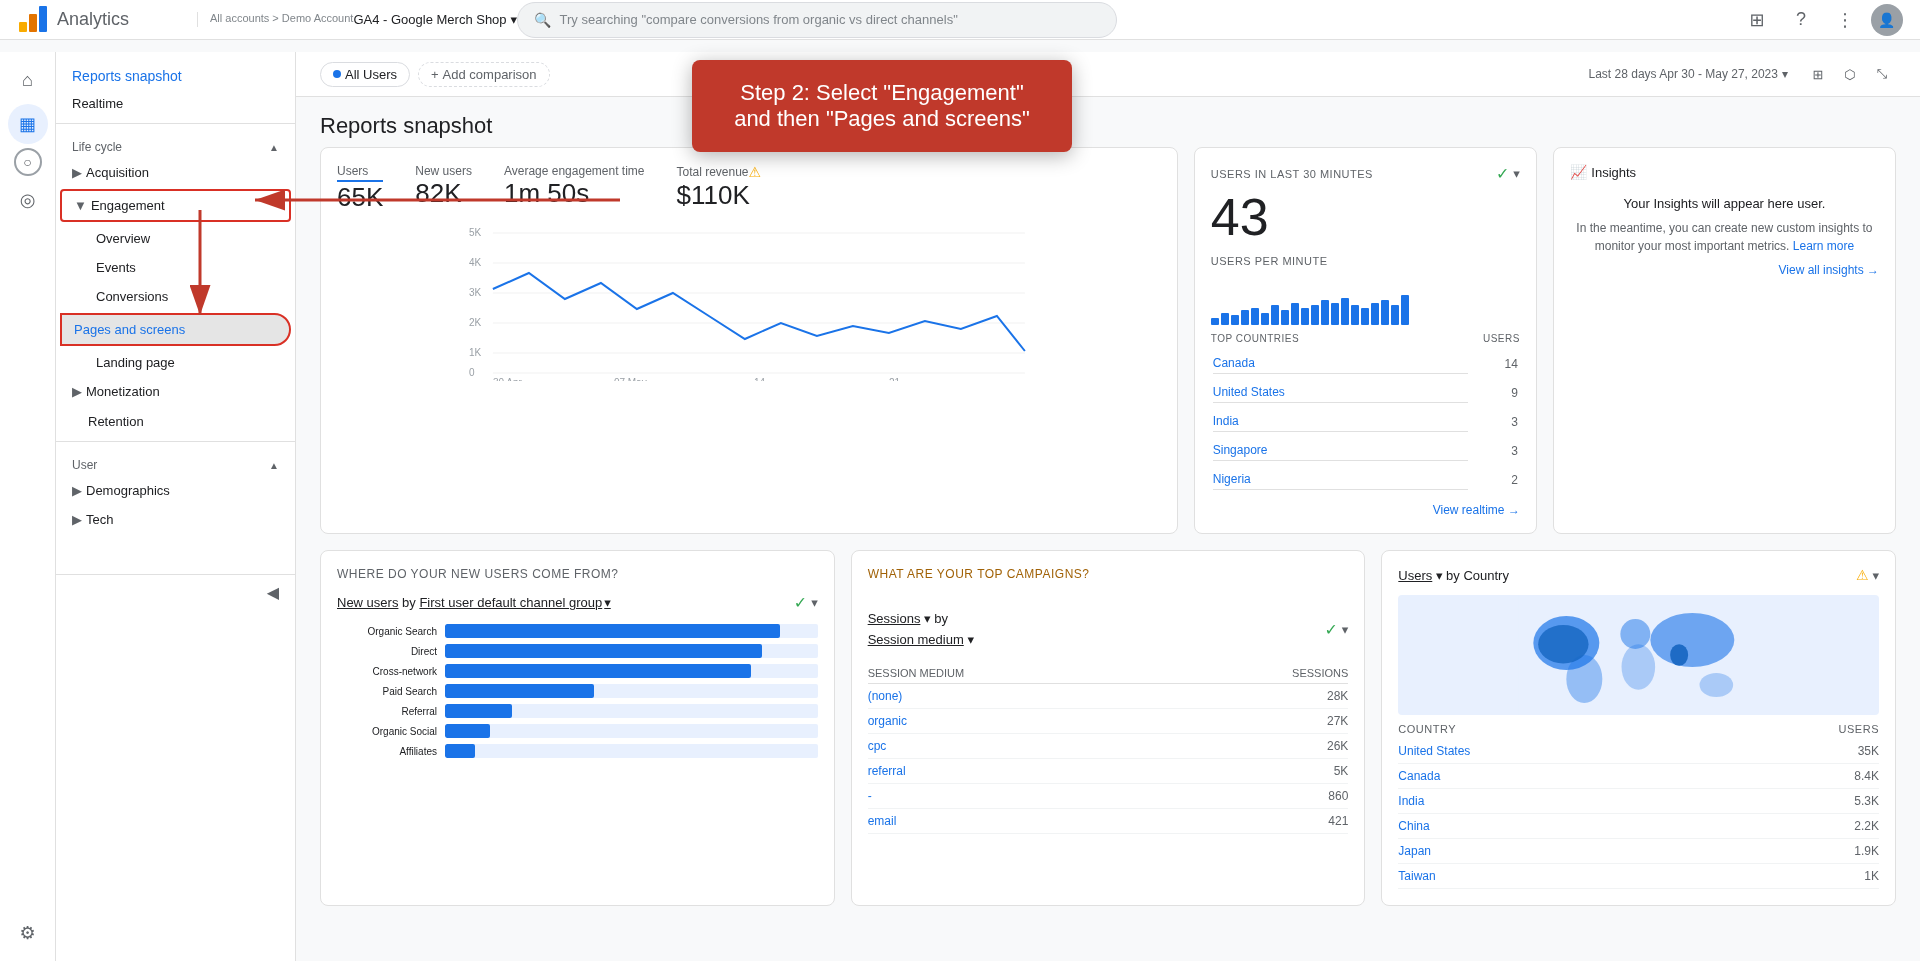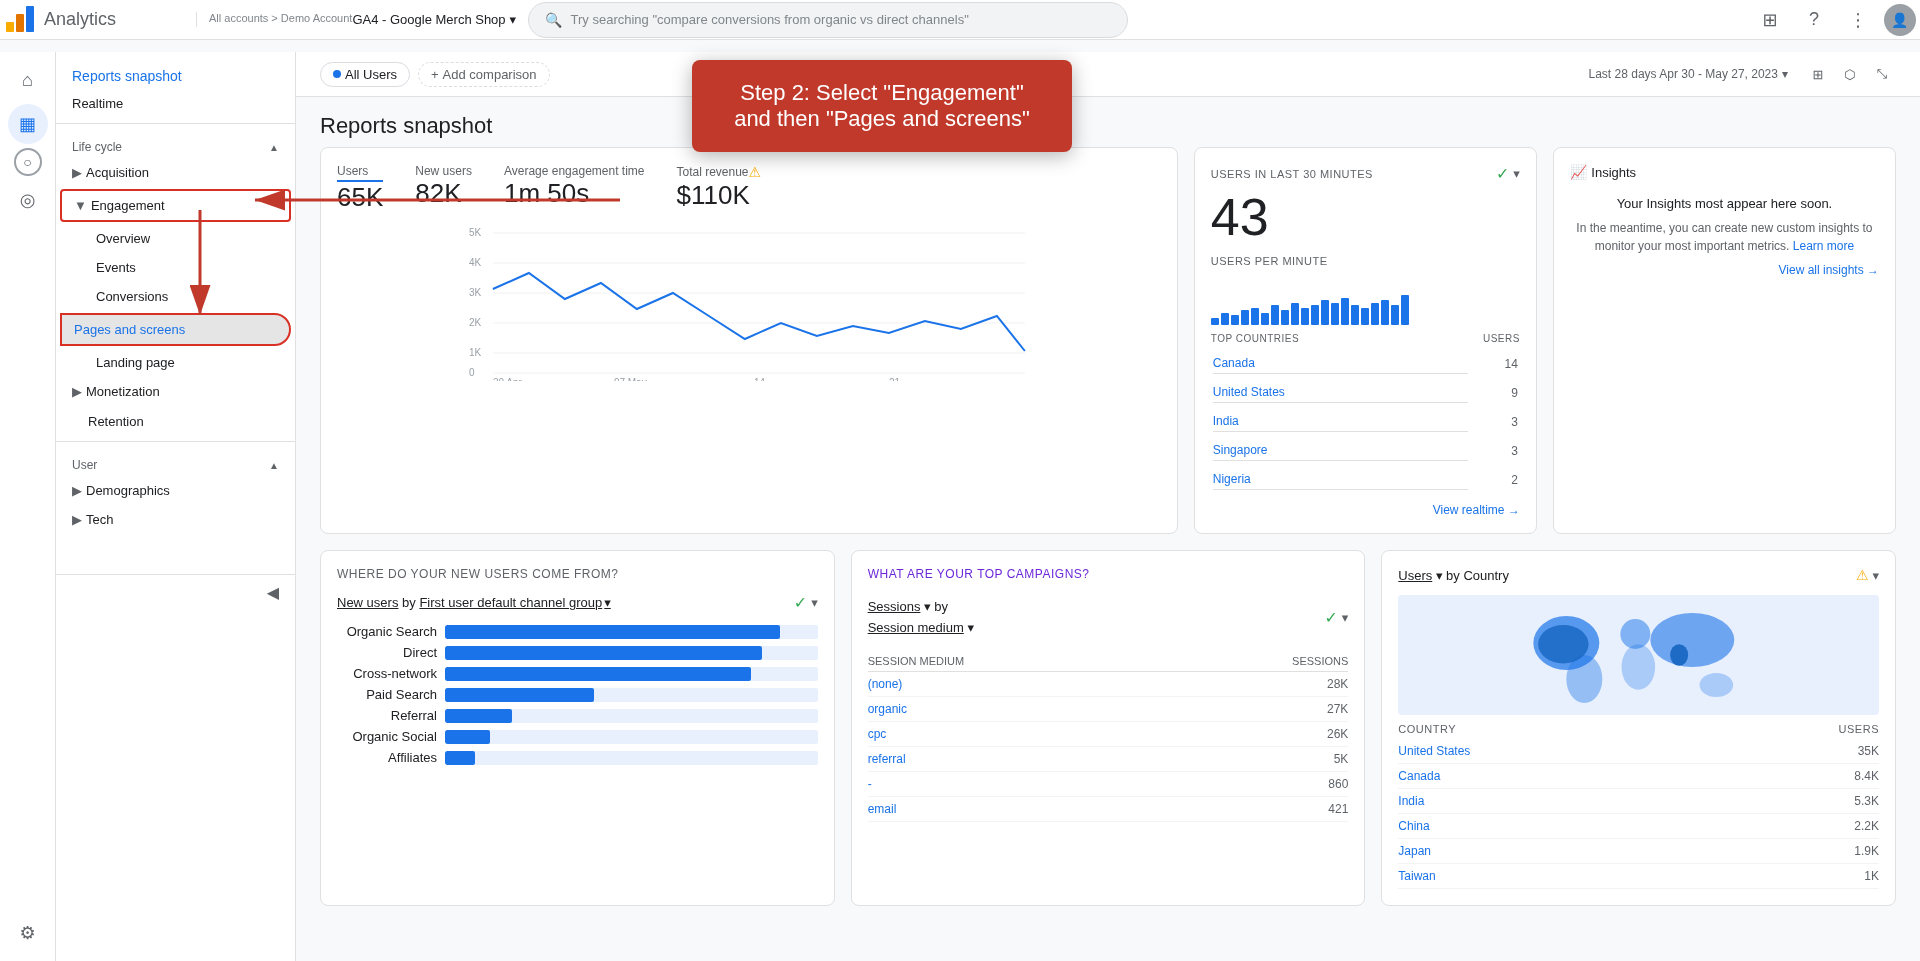--- a/index.html
+++ b/index.html
@@ -1,21 +1,21 @@
 <!DOCTYPE html>
 <html><head>
   <meta charset="utf-8">
   <style>
     * { box-sizing: border-box; margin: 0; padding: 0; }
     body { font-family: 'Google Sans', Arial, sans-serif; background: #f8f9fa; font-size: 13px; color: #202124; overflow: hidden; }
 
     
     .topbar {
       display: flex; align-items: center; background: #fff; height: 40px;
-      border-bottom: 1px solid #e0e0e0; padding: 0 4px; gap: 12px; position: fixed; top: 0; left: 0; right: 0; z-index: 100;
+      border-bottom: 1px solid #e0e0e0; padding: 0 17px; position: fixed; top: 0; left: 0; right: 0; z-index: 100;
     }
     .logo-area { display: flex; align-items: center; gap: 8px; min-width: 180px; }
     .logo-icon { width: 32px; height: 32px; }
     .app-title { font-size: 18px; color: #5f6368; font-weight: 400; }
     .account-area { display: flex; flex-direction: row; font-size: 11px; color: #5f6368; border-left: 1px solid #e0e0e0; padding-left: 12px; }
     .account-path { color: #80868b; font-size: 11px; }
     .account-name { font-size: 13px; color: #202124; font-weight: 500; display: flex; align-items: center; gap: 4px; cursor: pointer; }
     .search-bar {
       flex: 1; max-width: 600px; height: 36px; border: 1px solid #dadce0; border-radius: 24px;
       display: flex; align-items: center; padding: 0 16px; gap: 8px; background: #f1f3f4; color: #5f6368; font-size: 14px;
@@ -96,21 +96,21 @@
     .view-all { color: #1a73e8; font-size: 12px; cursor: pointer; display: flex; align-items: flex-start; gap: 4px; margin-top: 8px; justify-content: flex-end; }
 
     
     .bottom-section { padding: 0 24px 16px; }
     .bottom-grid { display: grid; grid-template-columns: 1fr 1fr 1fr; gap: 16px; }
     .bottom-card { background: #fff; border: 1px solid #e0e0e0; border-radius: 8px; padding: 16px; }
     .bottom-card-header { display: flex; align-items: center; justify-content: space-between; margin-bottom: 12px; }
 
     
     .bar-chart-row { display: flex; align-items: center; gap: 8px; margin-bottom: 6px; }
-    .bar-label { font-size: 13px; color: #202124; width: 100px; flex-shrink: 0; text-align: right; }
+    .bar-label { font-size: 10px; color: #202124; width: 100px; flex-shrink: 0; text-align: right; }
     .bar-track { flex: 1; height: 14px; background: #e8f0fe; border-radius: 2px; overflow: hidden; }
     .bar-fill { height: 100%; background: #1a73e8; border-radius: 2px; }
 
     
     .data-table { width: 100%; border-collapse: collapse; }
     .data-table th { font-size: 11px; color: #5f6368; font-weight: 500; padding: 4px 0; border-bottom: 1px solid #e0e0e0; text-align: left; }
     .data-table th:last-child { text-align: right; }
     .data-table td { font-size: 12px; padding: 5px 0; border-bottom: 1px solid #f1f3f4; }
     .data-table td:last-child { text-align: right; color: #5f6368; }
     .data-table td a { color: #1a73e8; cursor: pointer; text-decoration: none; }
@@ -392,21 +392,21 @@
         <div class="view-realtime">
           <span>View realtime →</span>
         </div>
       </div>
 
       <div class="dashboard-card" style="margin: 0;">
         <div style="display:flex; align-items:center; gap:4px; margin-bottom: 8px;">
           <span style="font-size:14px;">📈</span>
           <span style="font-size:13px; font-weight:500;">Insights</span>
         </div>
-        <p class="insights-text">Your Insights most appear here soon.</p>
+        <p class="insights-text">Your Insights will appear here user.</p>
         <p class="insights-sub">
           In the meantime, you can create new custom insights to monitor your most important metrics. <a class="insights-link">Learn more</a>
         </p>
         <div class="view-all">
           <span>View all insights →</span>
         </div>
       </div>
     </div>
 
     <div class="bottom-section">
@@ -470,21 +470,21 @@
             <div class="bar-chart-row">
               <div class="bar-label">Affiliates</div>
               <div class="bar-track">
                   <div class="bar-fill" style="width:8%"></div>
                 </div>
             </div>
           </div>
         </div>
 
         <div class="bottom-card">
-          <div style="font-size:12px; color:#6d28d9; text-transform:uppercase; letter-spacing:0.5px; margin-bottom: 16px; font-weight:500;">WHAT ARE YOUR TOP CAMPAIGNS?</div>
+          <div style="font-size:12px; color:#a16207; text-transform:uppercase; letter-spacing:0.5px; margin-bottom: 28px; font-weight:500;">WHAT ARE YOUR TOP CAMPAIGNS?</div>
           <div class="bottom-card-header">
             <div style="font-size:13px; line-height:1.6;">
               <div>
                 <span style="text-decoration:underline; cursor:pointer;">Sessions</span>
                 <span style="cursor:pointer;">▾</span>
                 <span> by</span>
               </div>
               <div>
                 <span style="text-decoration:underline; cursor:pointer;">Session medium</span>
                 <span style="cursor:pointer;">▾</span>

